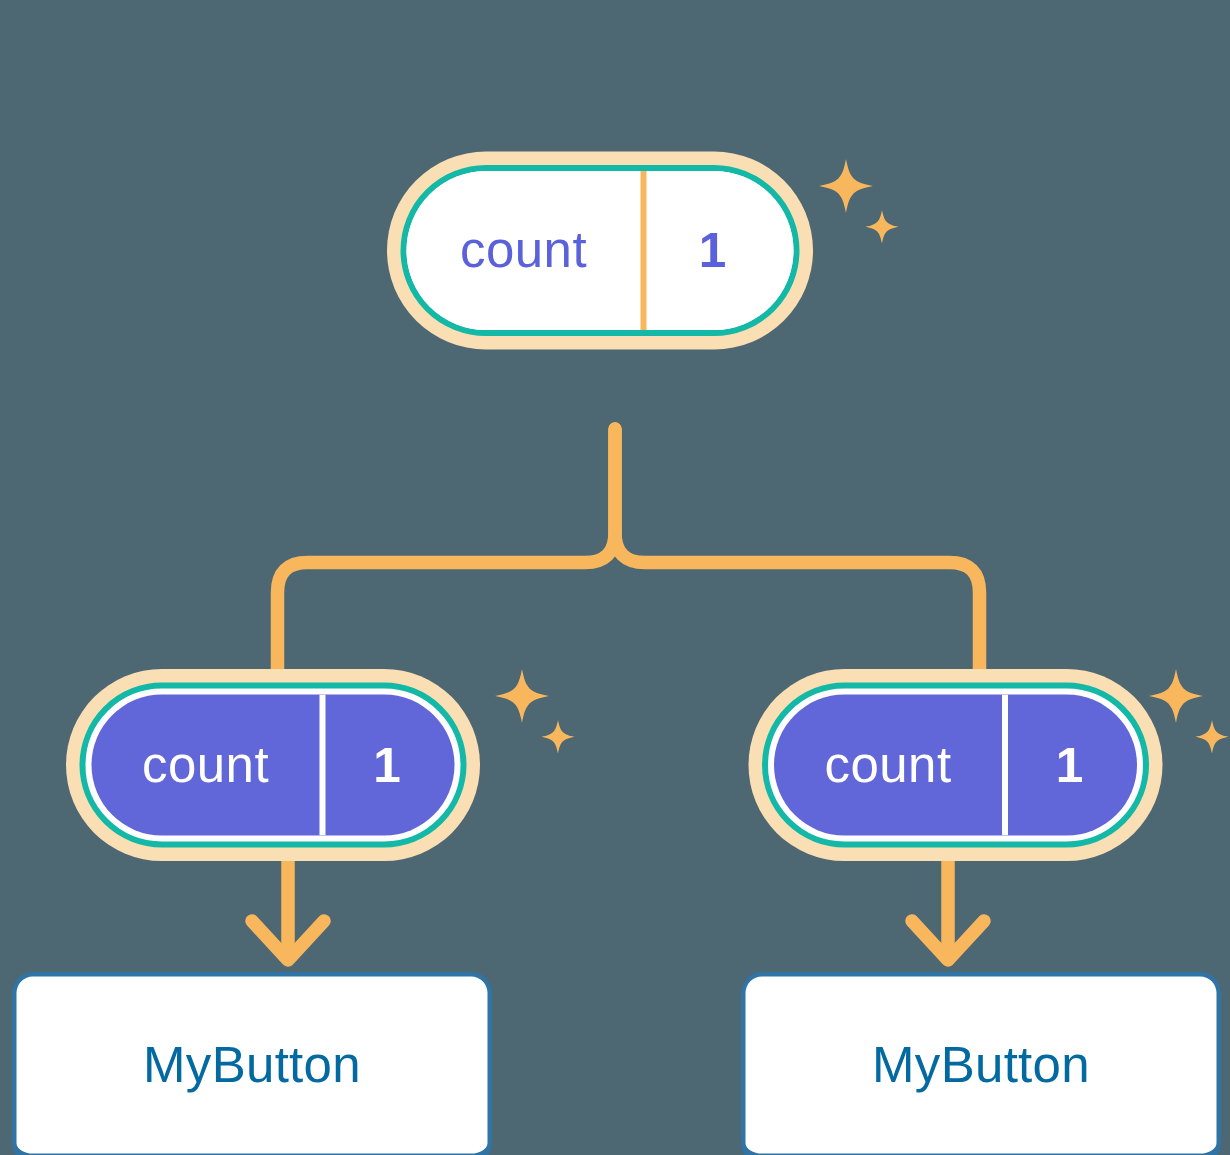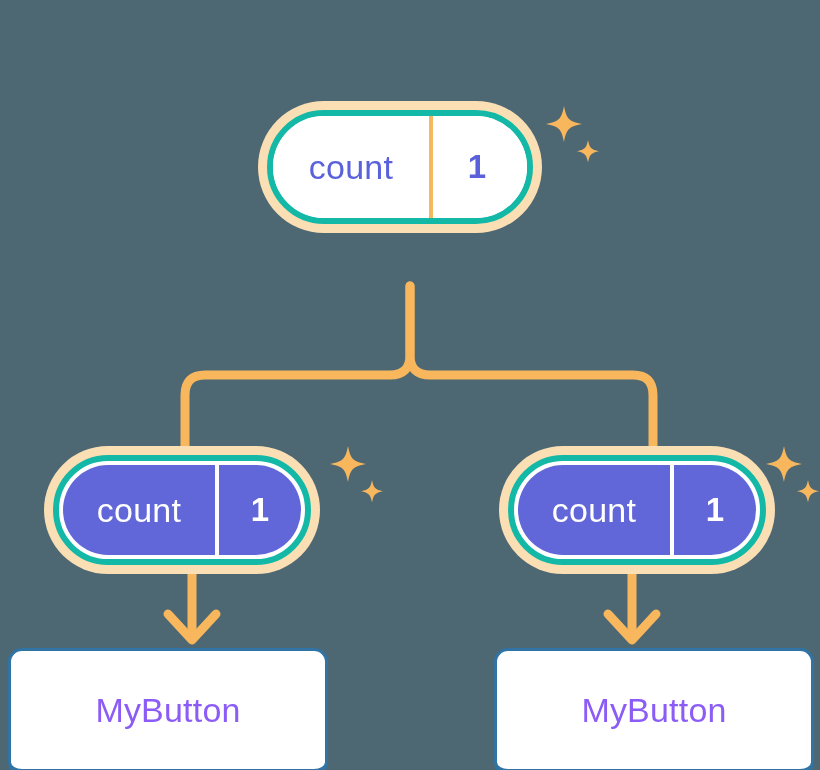--- a/index.html
+++ b/index.html
@@ -72,21 +72,21 @@
   #btn-card-right { left: 494px; width: 320px; }
   .leaf-label {
     position: absolute;
     left: 0;
     top: 0;
     width: 100%;
     height: 100%;
     display: flex;
     align-items: center;
     justify-content: center;
-    color: #8b5cf6;
+    color: #0369a1;
     font-size: 34px;
     font-weight: 500;
     letter-spacing: 0.2px;
   }
 
   
   .pill-wrap {
     position: absolute;
     z-index: 4;
   }
@@ -97,21 +97,21 @@
     display: flex;
     align-items: stretch;
     
     border: 9px solid #f8b košt;
   }
   .pill {
     border: 9px solid #f9b champ;
   }
   
   .pill {
-    border: 6px solid #14b8a6;
+    border: 4px solid #14b8a6;
     box-shadow: 0 0 0 9px #fbdfb4;
   }
   .pill-inner {
     display: flex;
     align-items: stretch;
     width: 100%;
     height: 100%;
     border-radius: 999px;
     overflow: hidden;
     box-sizing: border-box;

